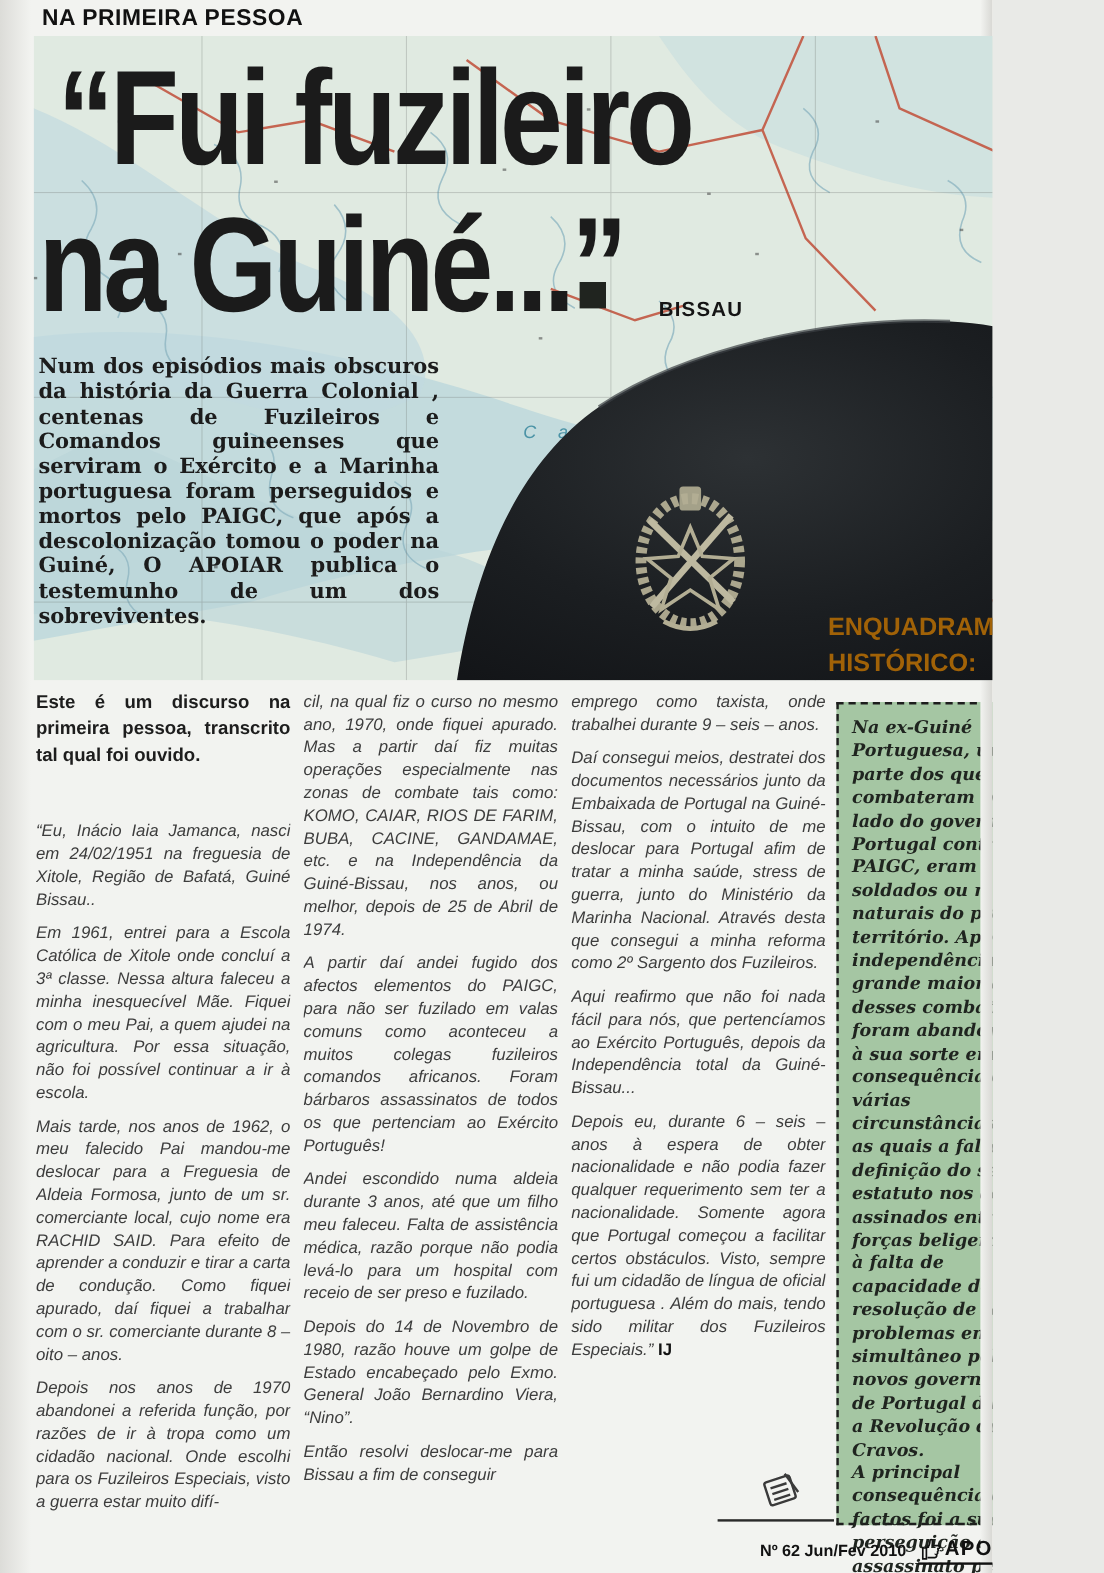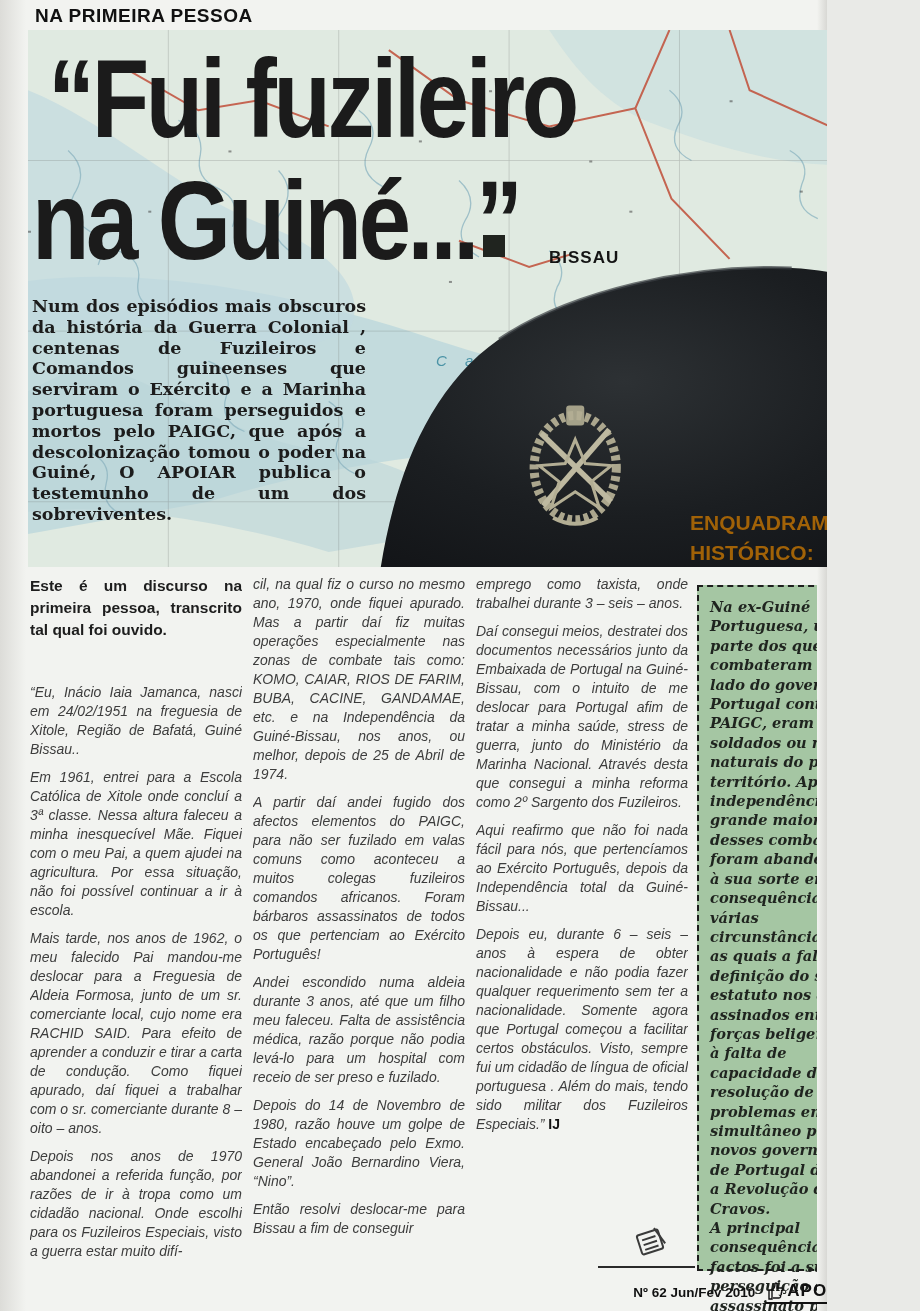--- a/index.html
+++ b/index.html
@@ -179,21 +179,21 @@
 
   <div class="col col2">
     <p>cil, na qual fiz o curso no mesmo ano, 1970, onde fiquei apurado. Mas a partir daí fiz muitas operações especialmente nas zonas de combate tais como: KOMO, CAIAR, RIOS DE FARIM, BUBA, CACINE, GANDAMAE, etc. e na Independência da Guiné-Bissau, nos anos, ou melhor, depois de 25 de Abril de 1974.</p>
     <p>A partir daí andei fugido dos afectos elementos do PAIGC, para não ser fuzilado em valas comuns como aconteceu a muitos colegas fuzileiros comandos africanos. Foram bárbaros assassinatos de todos os que pertenciam ao Exército Português!</p>
     <p>Andei escondido numa aldeia durante 3 anos, até que um filho meu faleceu. Falta de assistência médica, razão porque não podia levá-lo para um hospital com receio de ser preso e fuzilado.</p>
     <p>Depois do 14 de Novembro de 1980, razão houve um golpe de Estado  encabeçado pelo Exmo. General João Bernardino Viera, “Nino”.</p>
     <p>Então resolvi deslocar-me para Bissau  a fim de conseguir</p>
   </div>
 
   <div class="col col3">
-    <p>emprego como taxista, onde trabalhei durante 3 – seis – anos.</p>
+    <p>emprego como taxista, onde trabalhei durante 9 – seis – anos.</p>
     <p>Daí consegui meios, destratei dos documentos necessários junto da Embaixada de Portugal na Guiné-Bissau, com o intuito de me deslocar para Portugal afim de tratar a minha saúde, stress de guerra, junto do Ministério da Marinha Nacional. Através desta que consegui a minha reforma como 2º Sargento dos Fuzileiros.</p>
     <p>Aqui reafirmo que não foi nada fácil para nós, que pertencíamos ao Exército Português, depois da Independência total da Guiné-Bissau...</p>
     <p><span>Depois eu, durante 6 – seis –  anos à espera de obter nacionalidade e não podia fazer qualquer requerimento sem ter a nacionalidade. Somente agora que Portugal começou a facilitar certos obstáculos. Visto, sempre fui um cidadão de língua de oficial portuguesa . Além do mais, tendo sido militar dos Fuzileiros Especiais.”</span>
       <span class="sig">IJ</span></p>
   </div>
 
   <svg class="stamp" viewBox="0 0 40 40">
     <g transform="rotate(-18 20 20)">
       <rect x="9" y="10" width="22" height="20" rx="2" fill="none" stroke="#3a3a3a" stroke-width="2"></rect>
       <line x1="13" y1="16" x2="27" y2="16" stroke="#3a3a3a" stroke-width="2"></line>

